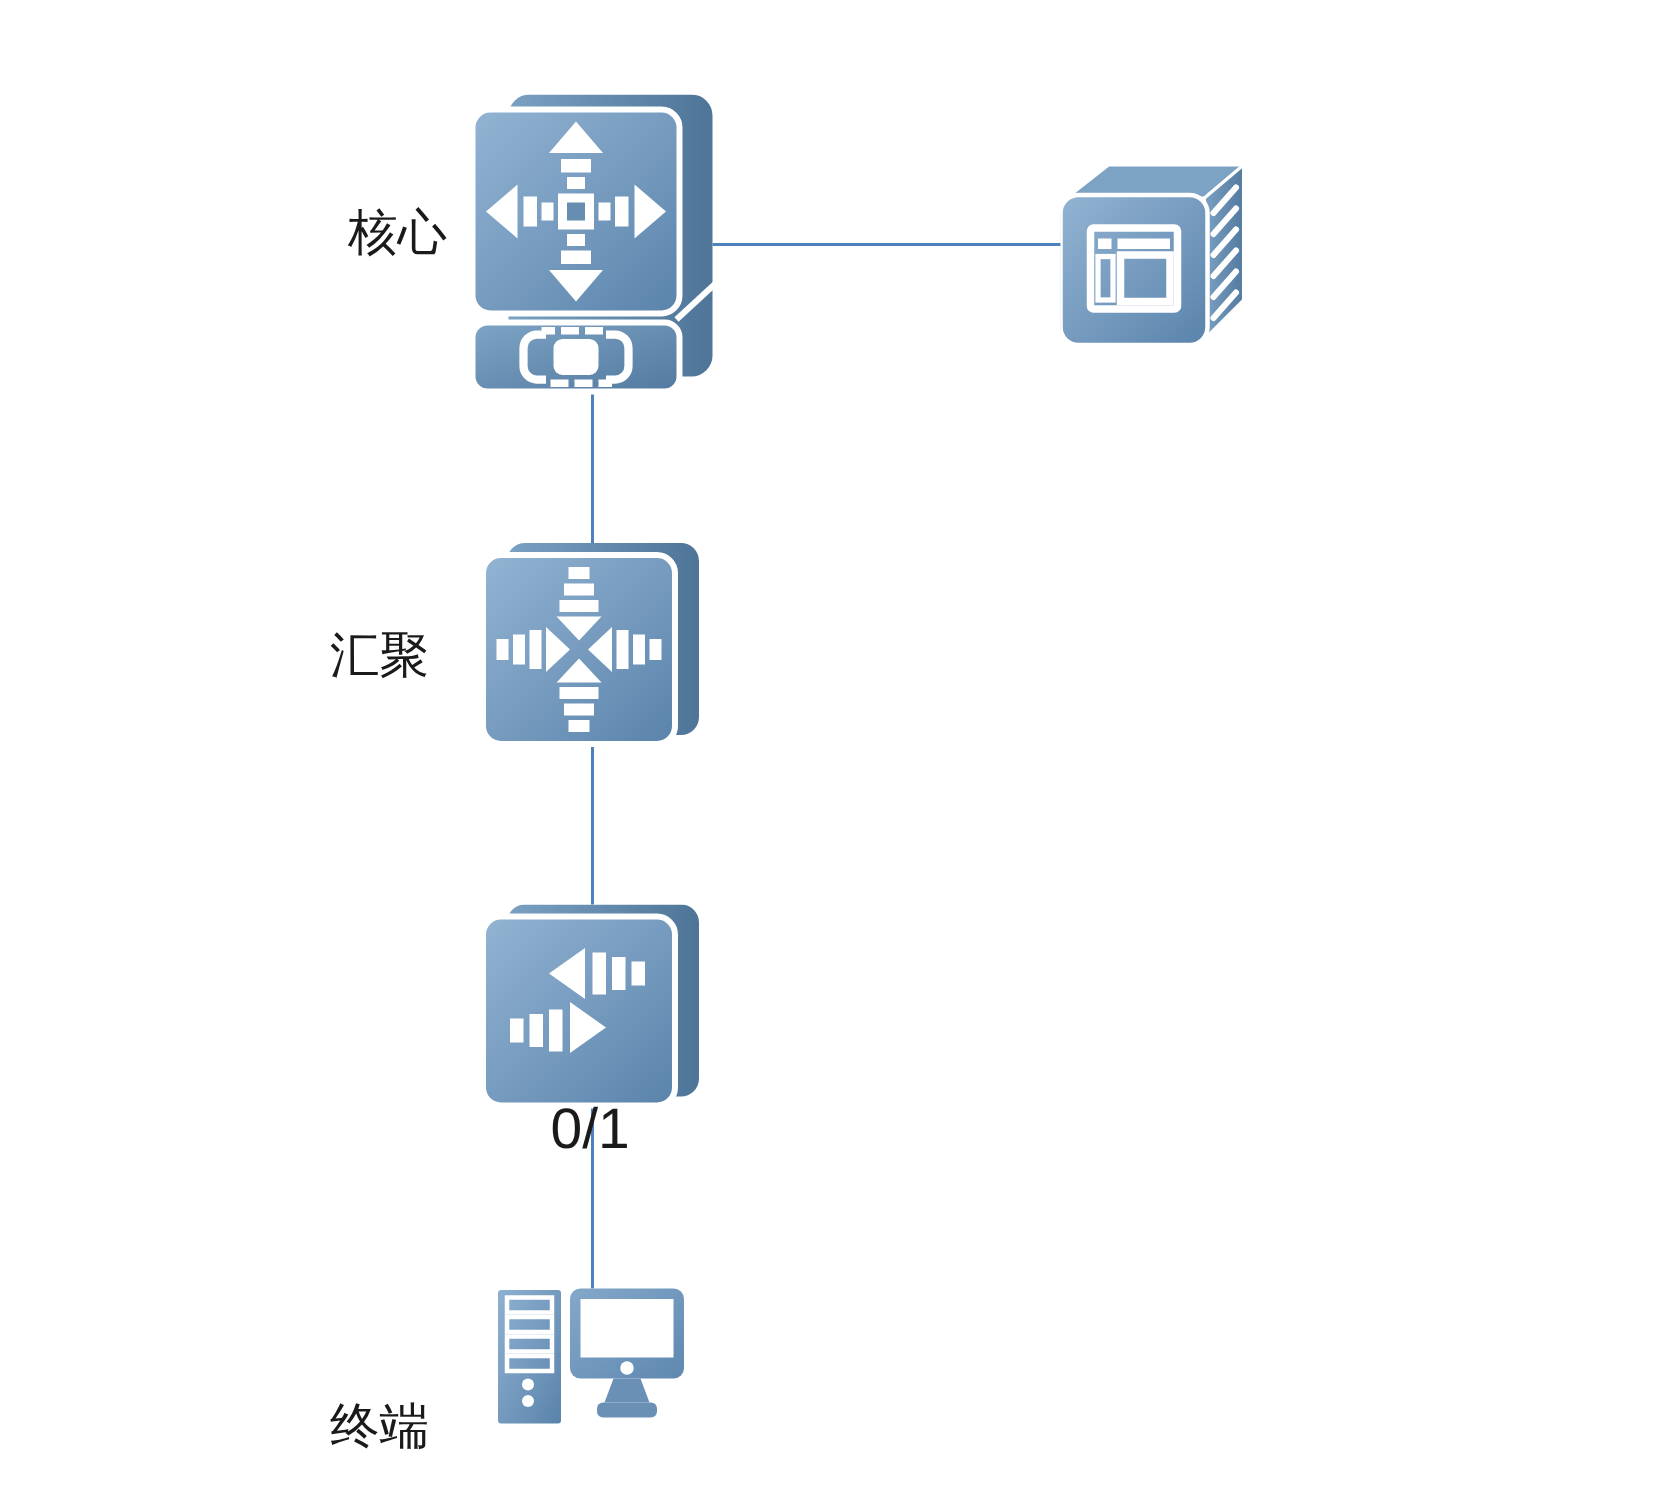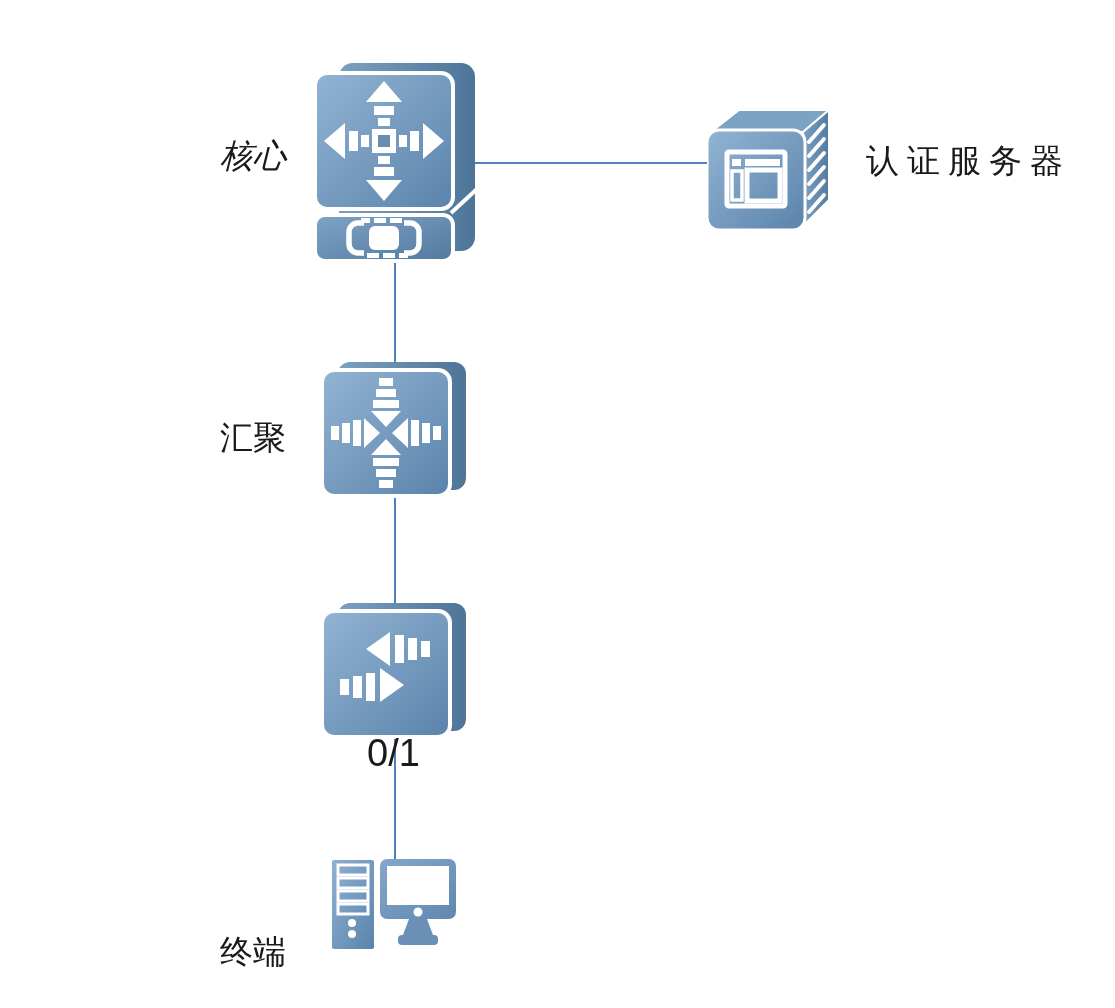--- a/index.html
+++ b/index.html
@@ -244,23 +244,22 @@
     </g>
     <g>
       <rect x="52" y="2" width="76" height="60" rx="7" fill="url(#gf5m)"></rect>
       <rect x="59" y="9" width="62" height="39" fill="#fff"></rect>
       <circle cx="90" cy="55" r="4.5" fill="#fff"></circle>
       <polygon points="81,62 99,62 105,78 75,78" fill="#6a91b5"></polygon>
       <rect x="70" y="78" width="40" height="10" rx="4" fill="#6a91b5"></rect>
     </g>
   </svg>
 
-  <div class="cjk-label" style="left:220px; top:138px;font-style:italic;">核心</div>
-
-  <div class="cjk-label auth-label" style="left:866px; top:143px;">认证服务器</div>
+  <div class="cjk-label" style="left:232px; top:138px;">核心</div>
+
 
   <div class="cjk-label" style="left:220px; top:420px;">汇聚</div>
 
 
   <div class="latin-label" style="left:367px; top:733px; font-size:38px;">0/1</div>
 
   <div class="cjk-label" style="left:220px; top:934px;">终端</div>
 
 </div>
 

